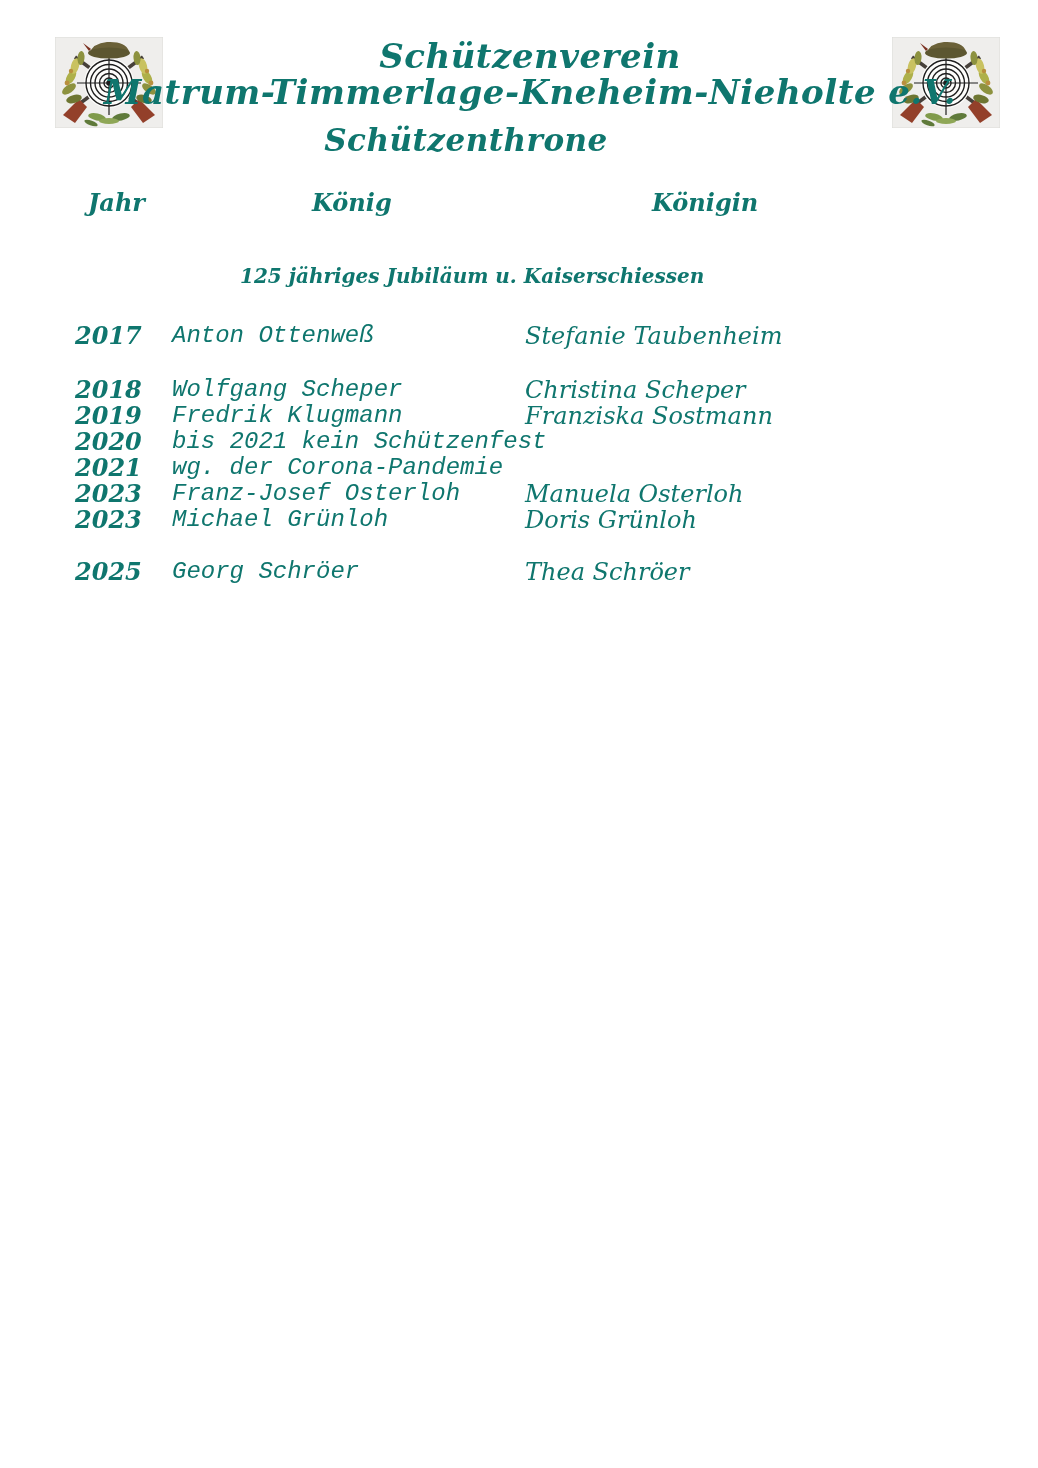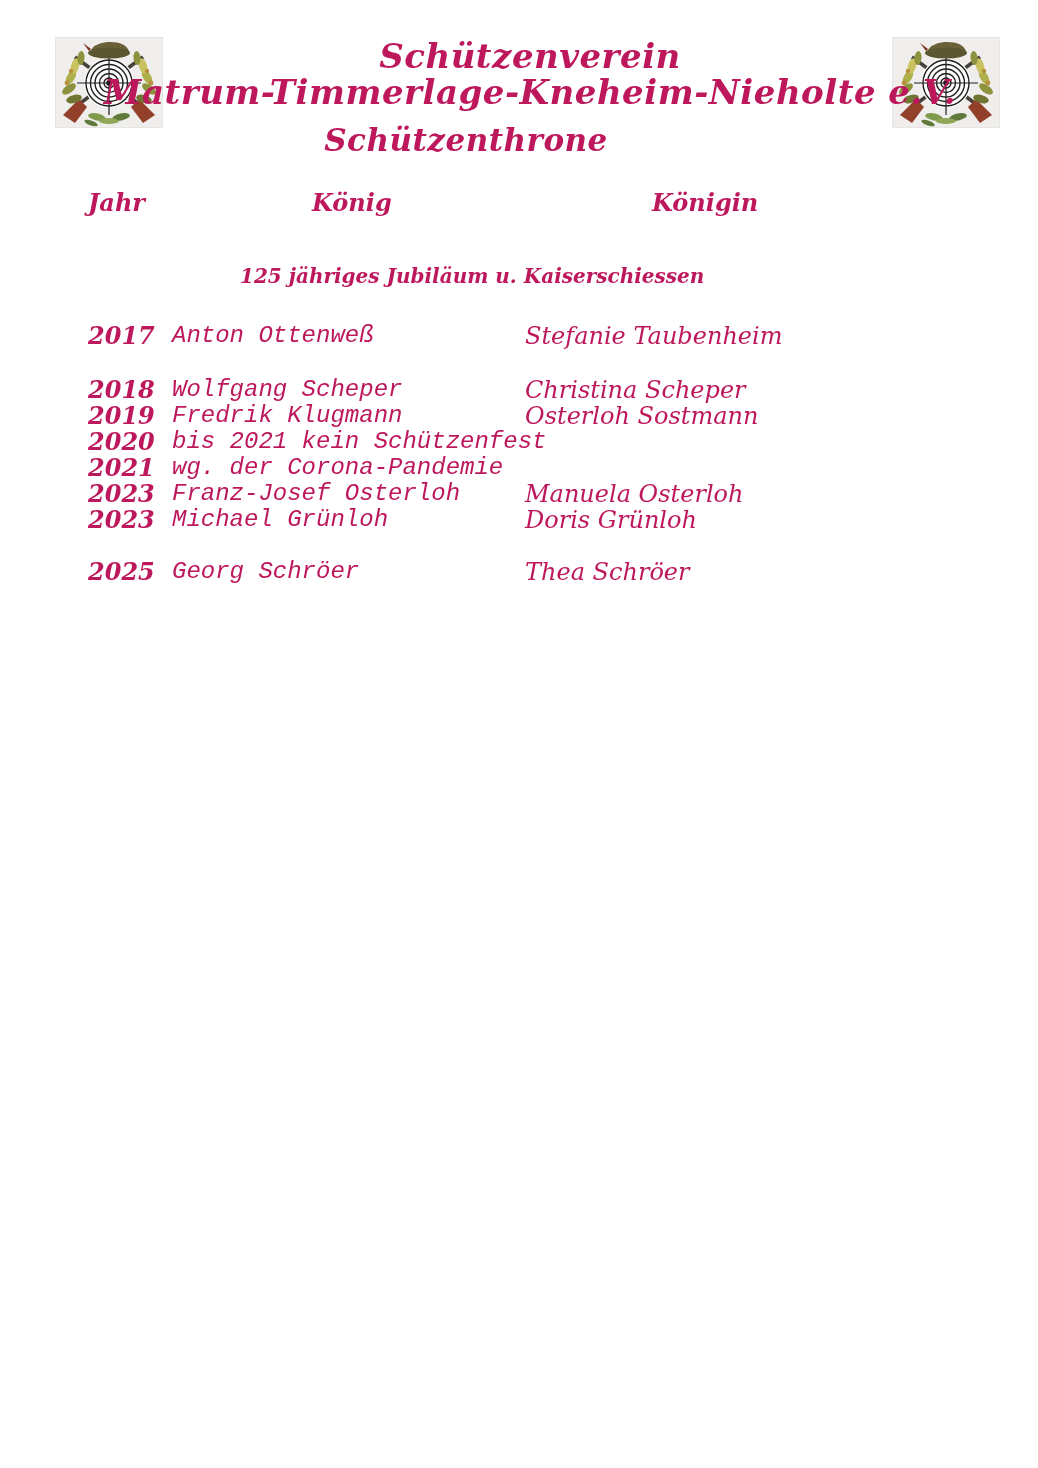--- a/index.html
+++ b/index.html
@@ -3,21 +3,21 @@
 <meta charset="utf-8">
 <style>
   html, body { margin: 0; padding: 0; background: #ffffff; }
   .page {
     position: relative;
     width: 1038px;
     height: 1168px;
     background: #ffffff;
     font-family: "DejaVu Serif", serif;
     font-style: italic;
-    color: #be185d;
+    color: #0f766e;
     overflow: hidden;
   }
   .logo {
     position: absolute;
     top: 37px;
     width: 108px;
     height: 91px;
   }
   .logo-left  { left: 55px; }
   .logo-right { left: 892px; }
@@ -52,21 +52,21 @@
     white-space: nowrap;
   }
   .row {
     position: absolute;
     left: 0;
     width: 100%;
     height: 26px;
     font-size: 24px;
     line-height: 26px;
   }
-  .c-year     { position: absolute; left: 88px;  font-weight: bold; white-space: nowrap; text-align: right; }
+  .c-year     { position: absolute; left: 75px;  font-weight: bold; white-space: nowrap; text-align: right; }
   .c-koenig   { position: absolute; left: 172px; white-space: nowrap; font-family: Liberation Mono, monospace; }
   .c-koenigin { position: absolute; left: 525px; white-space: nowrap; }
   .c-centered { position: absolute; left: 448px; white-space: nowrap; }
 </style>
 </head>
 <body>
 
 <div class="page">
 
   <div class="logo logo-left">
@@ -184,21 +184,21 @@
     <span class="c-koenigin">Stefanie Taubenheim</span>
   </div>
   <div class="row" style="top:377px">
     <span class="c-year">2018</span>
     <span class="c-koenig">Wolfgang Scheper</span>
     <span class="c-koenigin">Christina Scheper</span>
   </div>
   <div class="row" style="top:403px">
     <span class="c-year">2019</span>
     <span class="c-koenig">Fredrik Klugmann</span>
-    <span class="c-koenigin">Osterloh Sostmann</span>
+    <span class="c-koenigin">Franziska Sostmann</span>
   </div>
   <div class="row" style="top:429px">
     <span class="c-year">2020</span>
     <span class="c-koenig">bis 2021 kein Schützenfest</span>
     <span class="c-koenigin"></span>
   </div>
   <div class="row" style="top:455px">
     <span class="c-year">2021</span>
     <span class="c-koenig">wg. der Corona-Pandemie</span>
     <span class="c-koenigin"></span>

